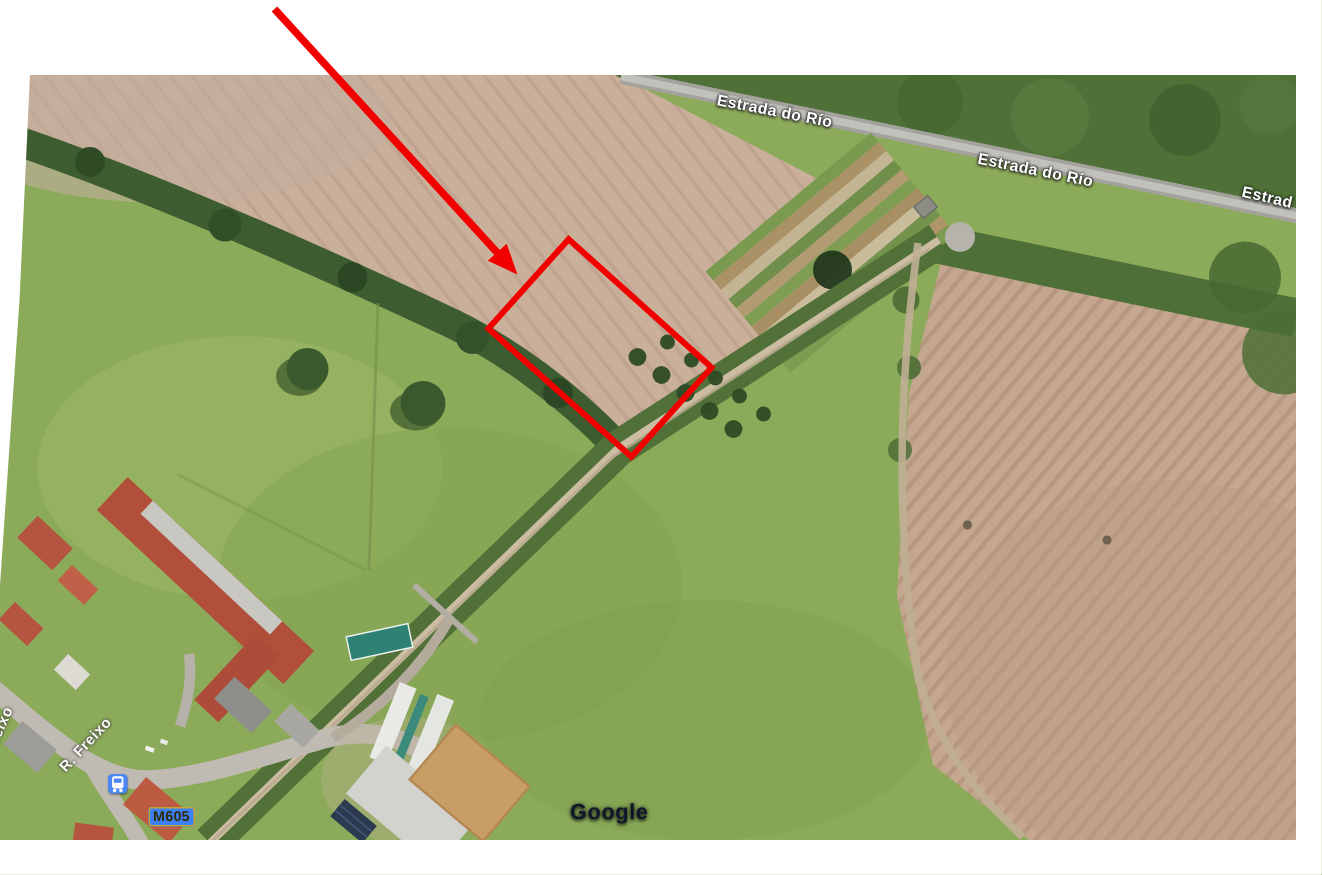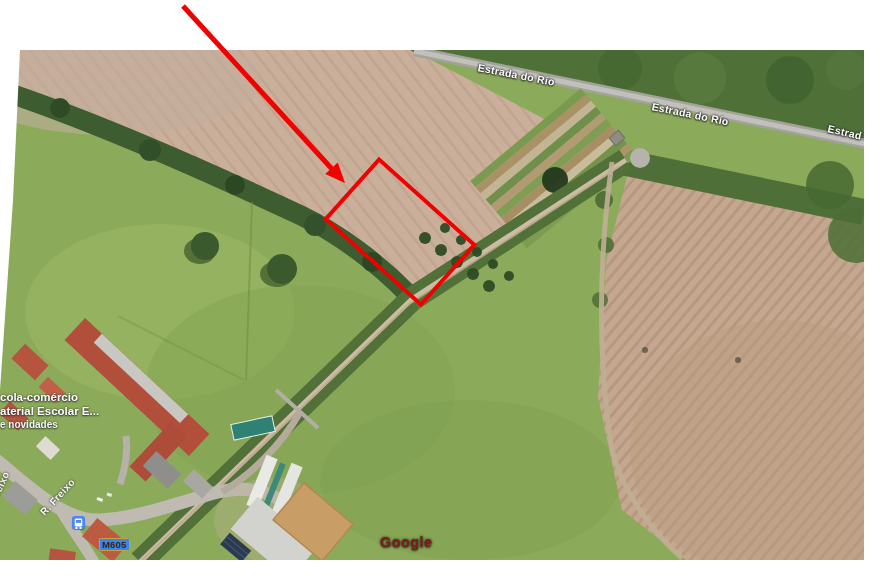--- a/index.html
+++ b/index.html
@@ -19,21 +19,21 @@
   .street2{left:-12px;top:458px;transform:rotate(-66deg);}
   .poi{position:absolute;left:0;top:341px;line-height:13.5px;}
   .poi .l{position:static;color:#fff;font-size:11.5px;font-weight:bold;white-space:nowrap;
        text-shadow:0 0 2px rgba(40,40,40,.95),0 1px 2px rgba(40,40,40,.9);}
   .poi .l3{font-size:10px;opacity:.93;font-weight:bold;}
   .badge{position:absolute;left:99px;top:488px;background:#3b82f6;color:#332800;
        font-size:9.5px;font-weight:bold;padding:1px 3px 1px 3px;border-radius:2px;
        box-shadow:0 0 0 1px #c7a32f inset;letter-spacing:.2px;}
   .bus{position:absolute;left:72px;top:466px;width:13px;height:13px;background:#4a87f5;
        border-radius:3px;box-shadow:0 1px 1px rgba(0,0,0,.35);}
-  .watermark{position:absolute;left:380px;top:484px;color:#7f1d1d;font-size:14.5px;font-weight:bold;
+  .watermark{position:absolute;left:380px;top:484px;color:#0f172a;font-size:14.5px;font-weight:bold;
        letter-spacing:.4px;text-shadow:0 0 3px rgba(0,0,0,.7),0 1px 2px rgba(0,0,0,.55);}
   .redrect{position:absolute;left:334px;top:190px;width:132px;height:84px;
        border:4px solid #f20000;transform:rotate(41.9deg);box-sizing:border-box;}
   .arrow{position:absolute;left:0;top:0;pointer-events:none;}
 </style>
 </head>
 <body>
 
 <div class="canvas">
 
@@ -200,25 +200,20 @@
       <rect x="97" y="448" width="6" height="3" fill="#f2f2f0" transform="rotate(20 100 449)"></rect>
       <rect x="107" y="443" width="5" height="3" fill="#e8e8e6" transform="rotate(20 109 444)"></rect>
 
       <polygon points="0,0 20,0 13,150 0,340" fill="#ffffff"></polygon>
     </svg>
 
     <div class="lbl road1">Estrada do Río</div>
     <div class="lbl road2">Estrada do Río</div>
     <div class="lbl road3">Estrad</div>
 
-    <div class="poi">
-      <div class="l">cola-comércio</div>
-      <div class="l">aterial Escolar E...</div>
-      <div class="l l3">e novidades</div>
-    </div>
 
     <div class="lbl street street1">R. Freixo</div>
     <div class="lbl street street2">R. Freixo</div>
 
     <div class="badge">M605</div>
 
     <div class="bus">
       <svg width="13" height="13" viewBox="0 0 10 10">
         <rect x="2.1" y="1.2" width="5.8" height="6.2" rx="1.1" fill="#fff"></rect>
         <rect x="3" y="2.3" width="4" height="2.2" fill="#4a87f5"></rect>

